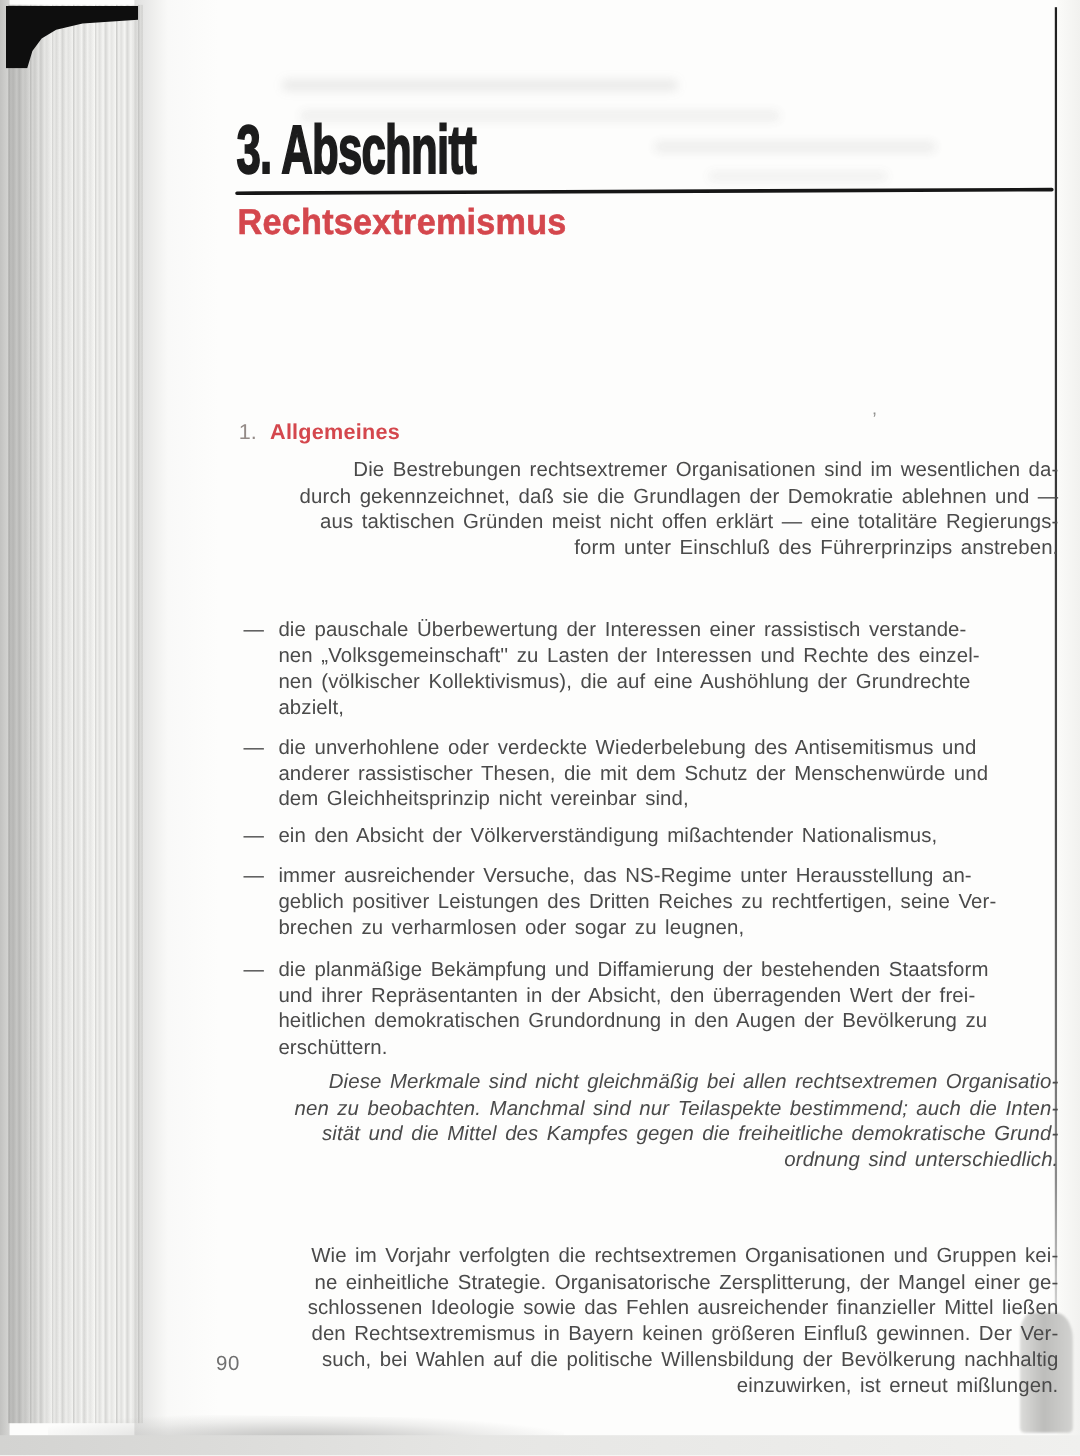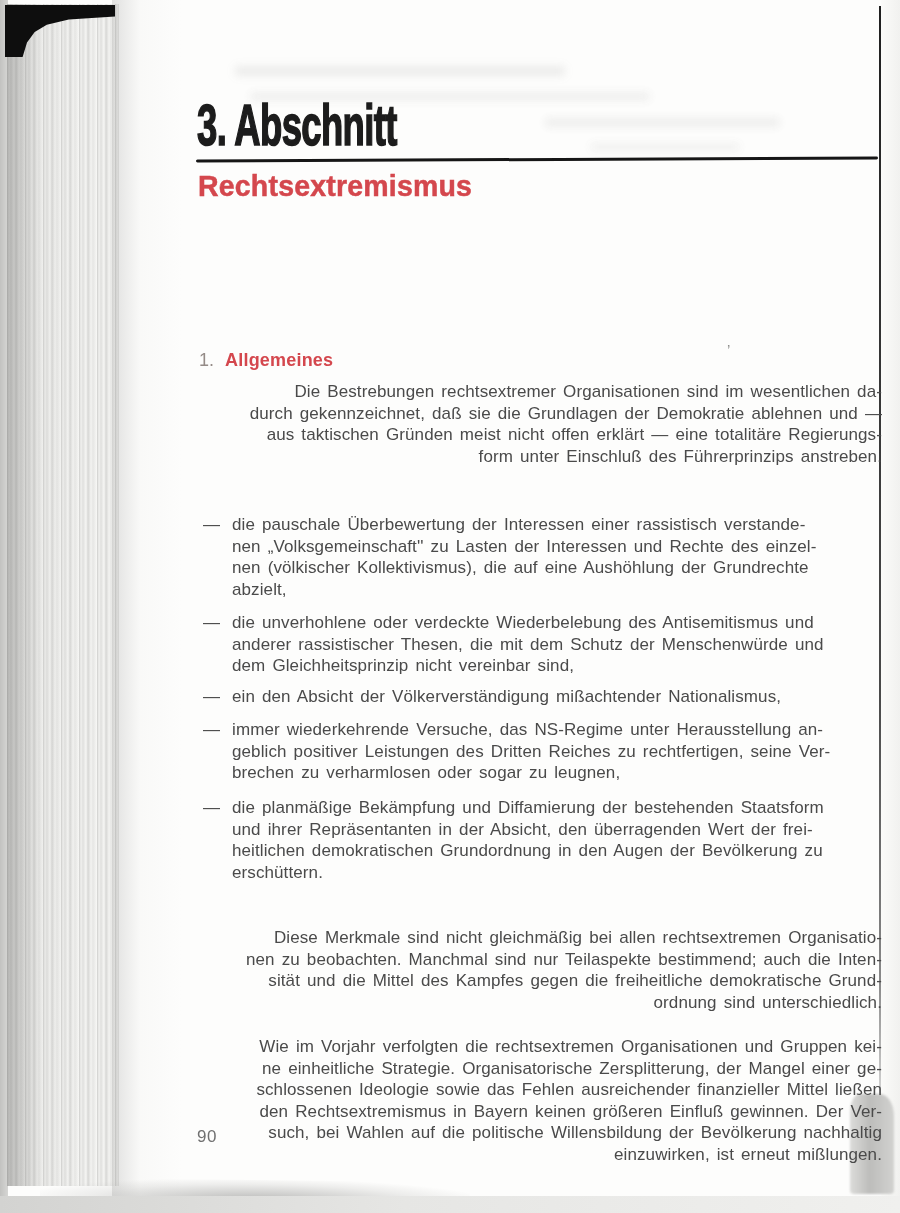--- a/index.html
+++ b/index.html
@@ -93,32 +93,32 @@
     text-align:right;
   }
   .bullet{
     position:absolute;left:198px;width:684px;display:flex;
     font-size:17px;line-height:21.5px;color:#4a4a4a;
     letter-spacing:0.1px;word-spacing:2.2px;
   }
   .bullet .dash{flex:0 0 34px;padding-left:5px;box-sizing:border-box;}
   .bullet .blines{flex:1;white-space:pre-line;}
   .page-number{
-    position:absolute;left:197px;top:1127px;
+    position:absolute;left:180px;top:1127px;
     font-size:17px;color:#707070;letter-spacing:0.5px;
   }
   
   .pos-p1{top:381px;}
   .pos-p2{top:484px;}
   .pos-b1{top:514px;}
   .pos-b2{top:612px;}
   .pos-b3{top:686px;}
   .pos-b4{top:719px;}
   .pos-b5{top:797px;}
-  .pos-p3{top:927px;}
+  .pos-p3{top:891px;font-style:italic;}
   .pos-p4{top:1036px;}
 </style>
 </head>
 <body>
 
 <div class="canvas">
 
   <div class="outer-left-strip"></div>
   <div class="page-edges"></div>
   <div class="page-edges-fade"></div>
@@ -162,21 +162,21 @@
     <div class="blines">die unverhohlene oder verdeckte Wiederbelebung des Antisemitismus und
 anderer rassistischer Thesen, die mit dem Schutz der Menschenwürde und
 dem Gleichheitsprinzip nicht vereinbar sind,</div>
   </div>
   <div class="bullet pos-b3">
     <span class="dash">—</span>
     <div class="blines">ein den Absicht der Völkerverständigung mißachtender Nationalismus,</div>
   </div>
   <div class="bullet pos-b4">
     <span class="dash">—</span>
-    <div class="blines">immer wiederkehrende Versuche, das NS-Regime unter Herausstellung an-
+    <div class="blines">immer ausreichender Versuche, das NS-Regime unter Herausstellung an-
 geblich positiver Leistungen des Dritten Reiches zu rechtfertigen, seine Ver-
 brechen zu verharmlosen oder sogar zu leugnen,</div>
   </div>
   <div class="bullet pos-b5">
     <span class="dash">—</span>
     <div class="blines">die planmäßige Bekämpfung und Diffamierung der bestehenden Staatsform
 und ihrer Repräsentanten in der Absicht, den überragenden Wert der frei-
 heitlichen demokratischen Grundordnung in den Augen der Bevölkerung zu
 erschüttern.</div>
   </div>

